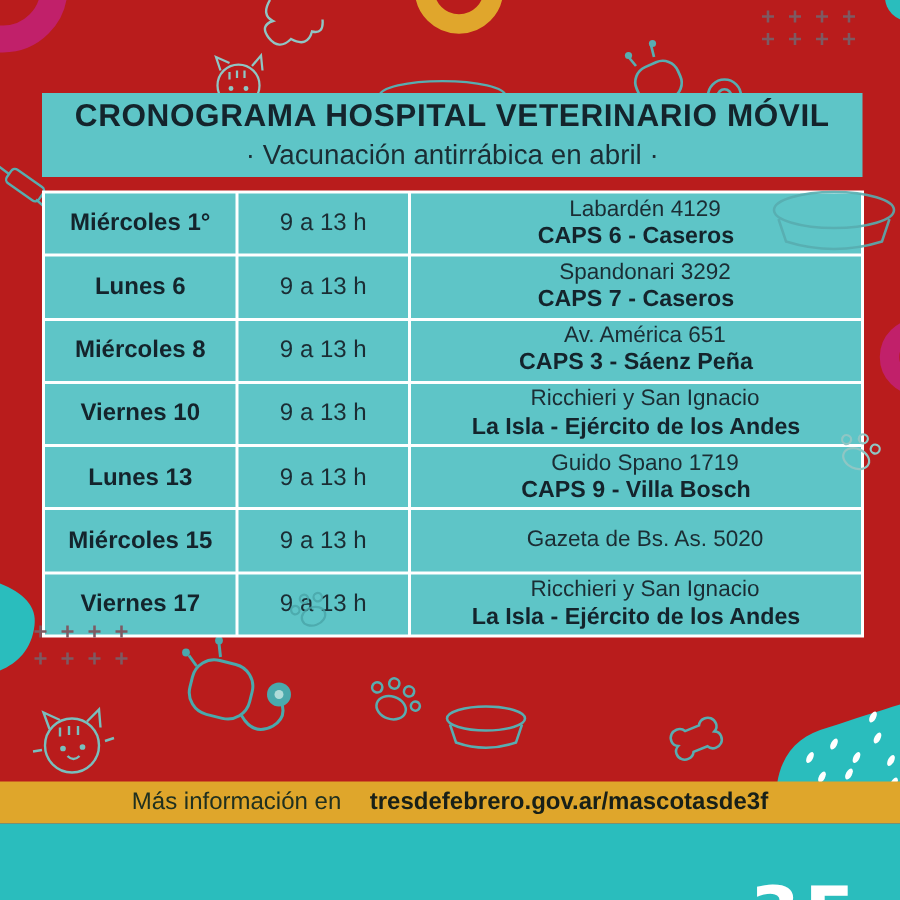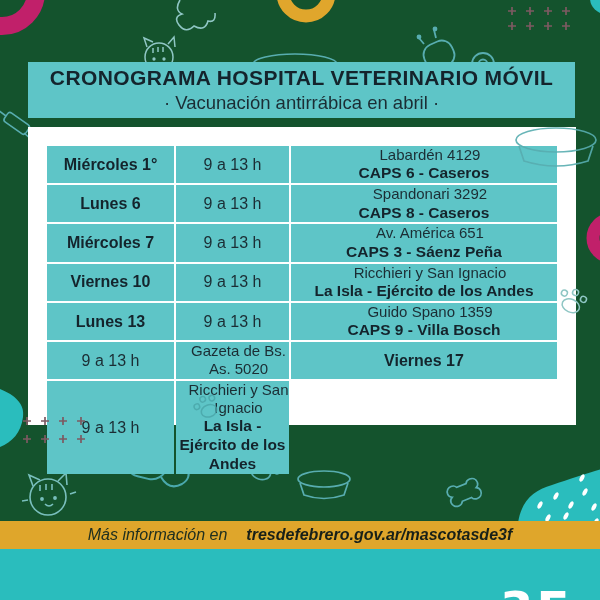--- a/index.html
+++ b/index.html
@@ -1,19 +1,19 @@
 <!DOCTYPE html>
 <html><head>
 <meta charset="utf-8">
 <style>
   html,body{margin:0;padding:0;}
   .page{
     position:relative;
     width:600px;height:600px;
-    background:#14532d;
+    background:#b91c1c;
     overflow:hidden;
     font-family:"Liberation Sans", sans-serif;
     color:#16282f;
   }
   .decor{position:absolute;left:0;top:0;width:600px;height:600px;z-index:0;}
   .decor-over{position:absolute;left:0;top:0;width:600px;height:600px;z-index:2;pointer-events:none;}
 
   .header-box{
     position:absolute;left:28px;top:62px;width:547px;height:56px;
     background:#5ec5c7;z-index:1;
@@ -27,38 +27,38 @@
     font-size:18.5px;font-weight:400;color:#1b2d34;margin-top:2px;
   }
 
   .schedule{
     position:absolute;left:28px;top:127px;width:548px;height:298px;z-index:1;
     background:#ffffff;
     display:grid;
     grid-template-columns:127px 113px 1fr;
     grid-template-rows:repeat(7,1fr);
     gap:2px;
-    padding:19px;
+    padding:2px;
     box-sizing:border-box;
   }
   .cell{
     background:#5ec5c7;
     display:flex;flex-direction:column;align-items:center;justify-content:center;
     text-align:center;line-height:1.22;
   }
   .t-day{font-weight:700;font-size:16px;color:#14242c;}
   .t-time{font-size:16px;color:#1b2d34;}
   .t-addr1{font-size:15px;color:#1b2d34;margin-left:12px;}
   .t-addr2{font-size:15.5px;font-weight:700;color:#14242c;}
 
   .footer-bar{
     position:absolute;left:0;top:521px;width:600px;height:28px;z-index:3;
     background:#dfa62b;
     display:flex;align-items:center;justify-content:center;
-    font-size:16px;color:#20301f;font-style:italic;
+    font-size:16px;color:#20301f;
   }
   .footer-bar .link{font-weight:700;margin-left:19px;color:#182018;}
 
   .bottom-band{
     position:absolute;left:0;top:549px;width:600px;height:51px;z-index:3;
     background:#2abdbd;
   }
   .brand-logo{
     position:absolute;left:500px;top:36px;
     font-size:48px;font-weight:800;color:#ffffff;letter-spacing:3px;line-height:1;
@@ -183,25 +183,25 @@
       </div>
 
     <div class="cell">
         <span class="t-day">Lunes 6</span>
       </div>
     <div class="cell">
         <span class="t-time">9 a 13 h</span>
       </div>
     <div class="cell">
         <span class="t-addr1">Spandonari 3292</span>
-        <span class="t-addr2">CAPS 8 - Caseros</span>
-      </div>
-
-    <div class="cell">
-        <span class="t-day">Miércoles 7</span>
+        <span class="t-addr2">CAPS 7 - Caseros</span>
+      </div>
+
+    <div class="cell">
+        <span class="t-day">Miércoles 8</span>
       </div>
     <div class="cell">
         <span class="t-time">9 a 13 h</span>
       </div>
     <div class="cell">
         <span class="t-addr1">Av. América 651</span>
         <span class="t-addr2">CAPS 3 - Sáenz Peña</span>
       </div>
 
     <div class="cell">
@@ -215,24 +215,27 @@
         <span class="t-addr2">La Isla - Ejército de los Andes</span>
       </div>
 
     <div class="cell">
         <span class="t-day">Lunes 13</span>
       </div>
     <div class="cell">
         <span class="t-time">9 a 13 h</span>
       </div>
     <div class="cell">
-        <span class="t-addr1">Guido Spano 1359</span>
+        <span class="t-addr1">Guido Spano 1719</span>
         <span class="t-addr2">CAPS 9 - Villa Bosch</span>
       </div>
 
+    <div class="cell">
+        <span class="t-day">Miércoles 15</span>
+      </div>
     <div class="cell">
         <span class="t-time">9 a 13 h</span>
       </div>
     <div class="cell">
         <span class="t-addr1">Gazeta de Bs. As. 5020</span>
       </div>
 
     <div class="cell">
         <span class="t-day">Viernes 17</span>
       </div>

